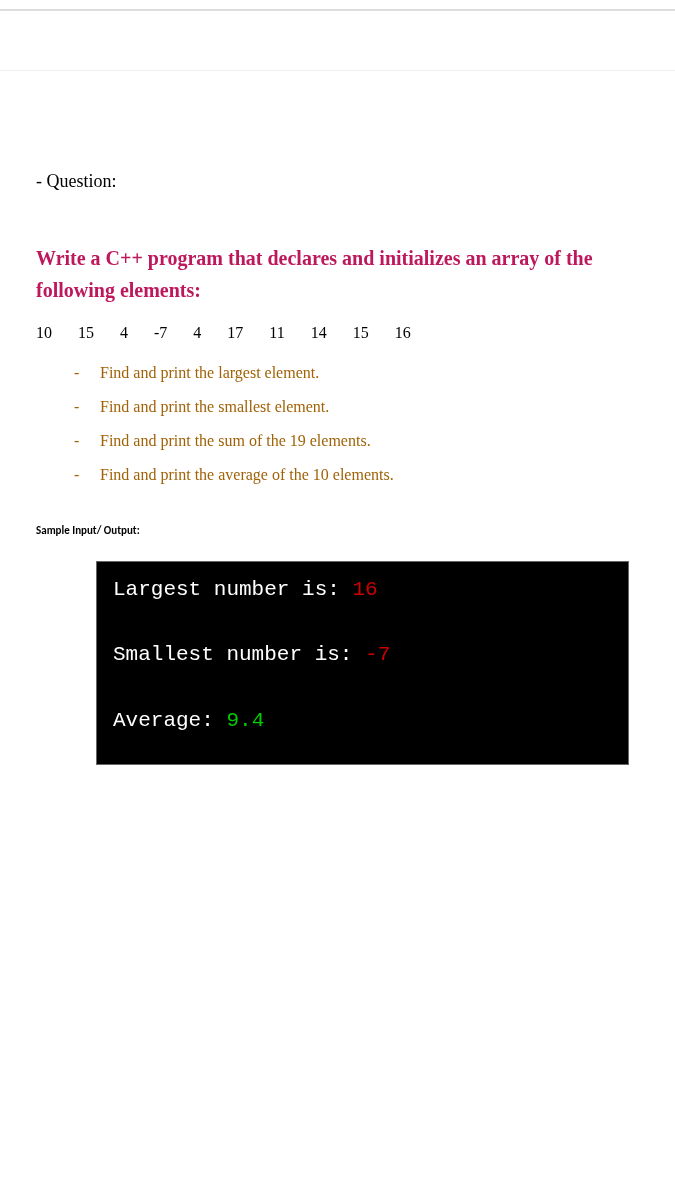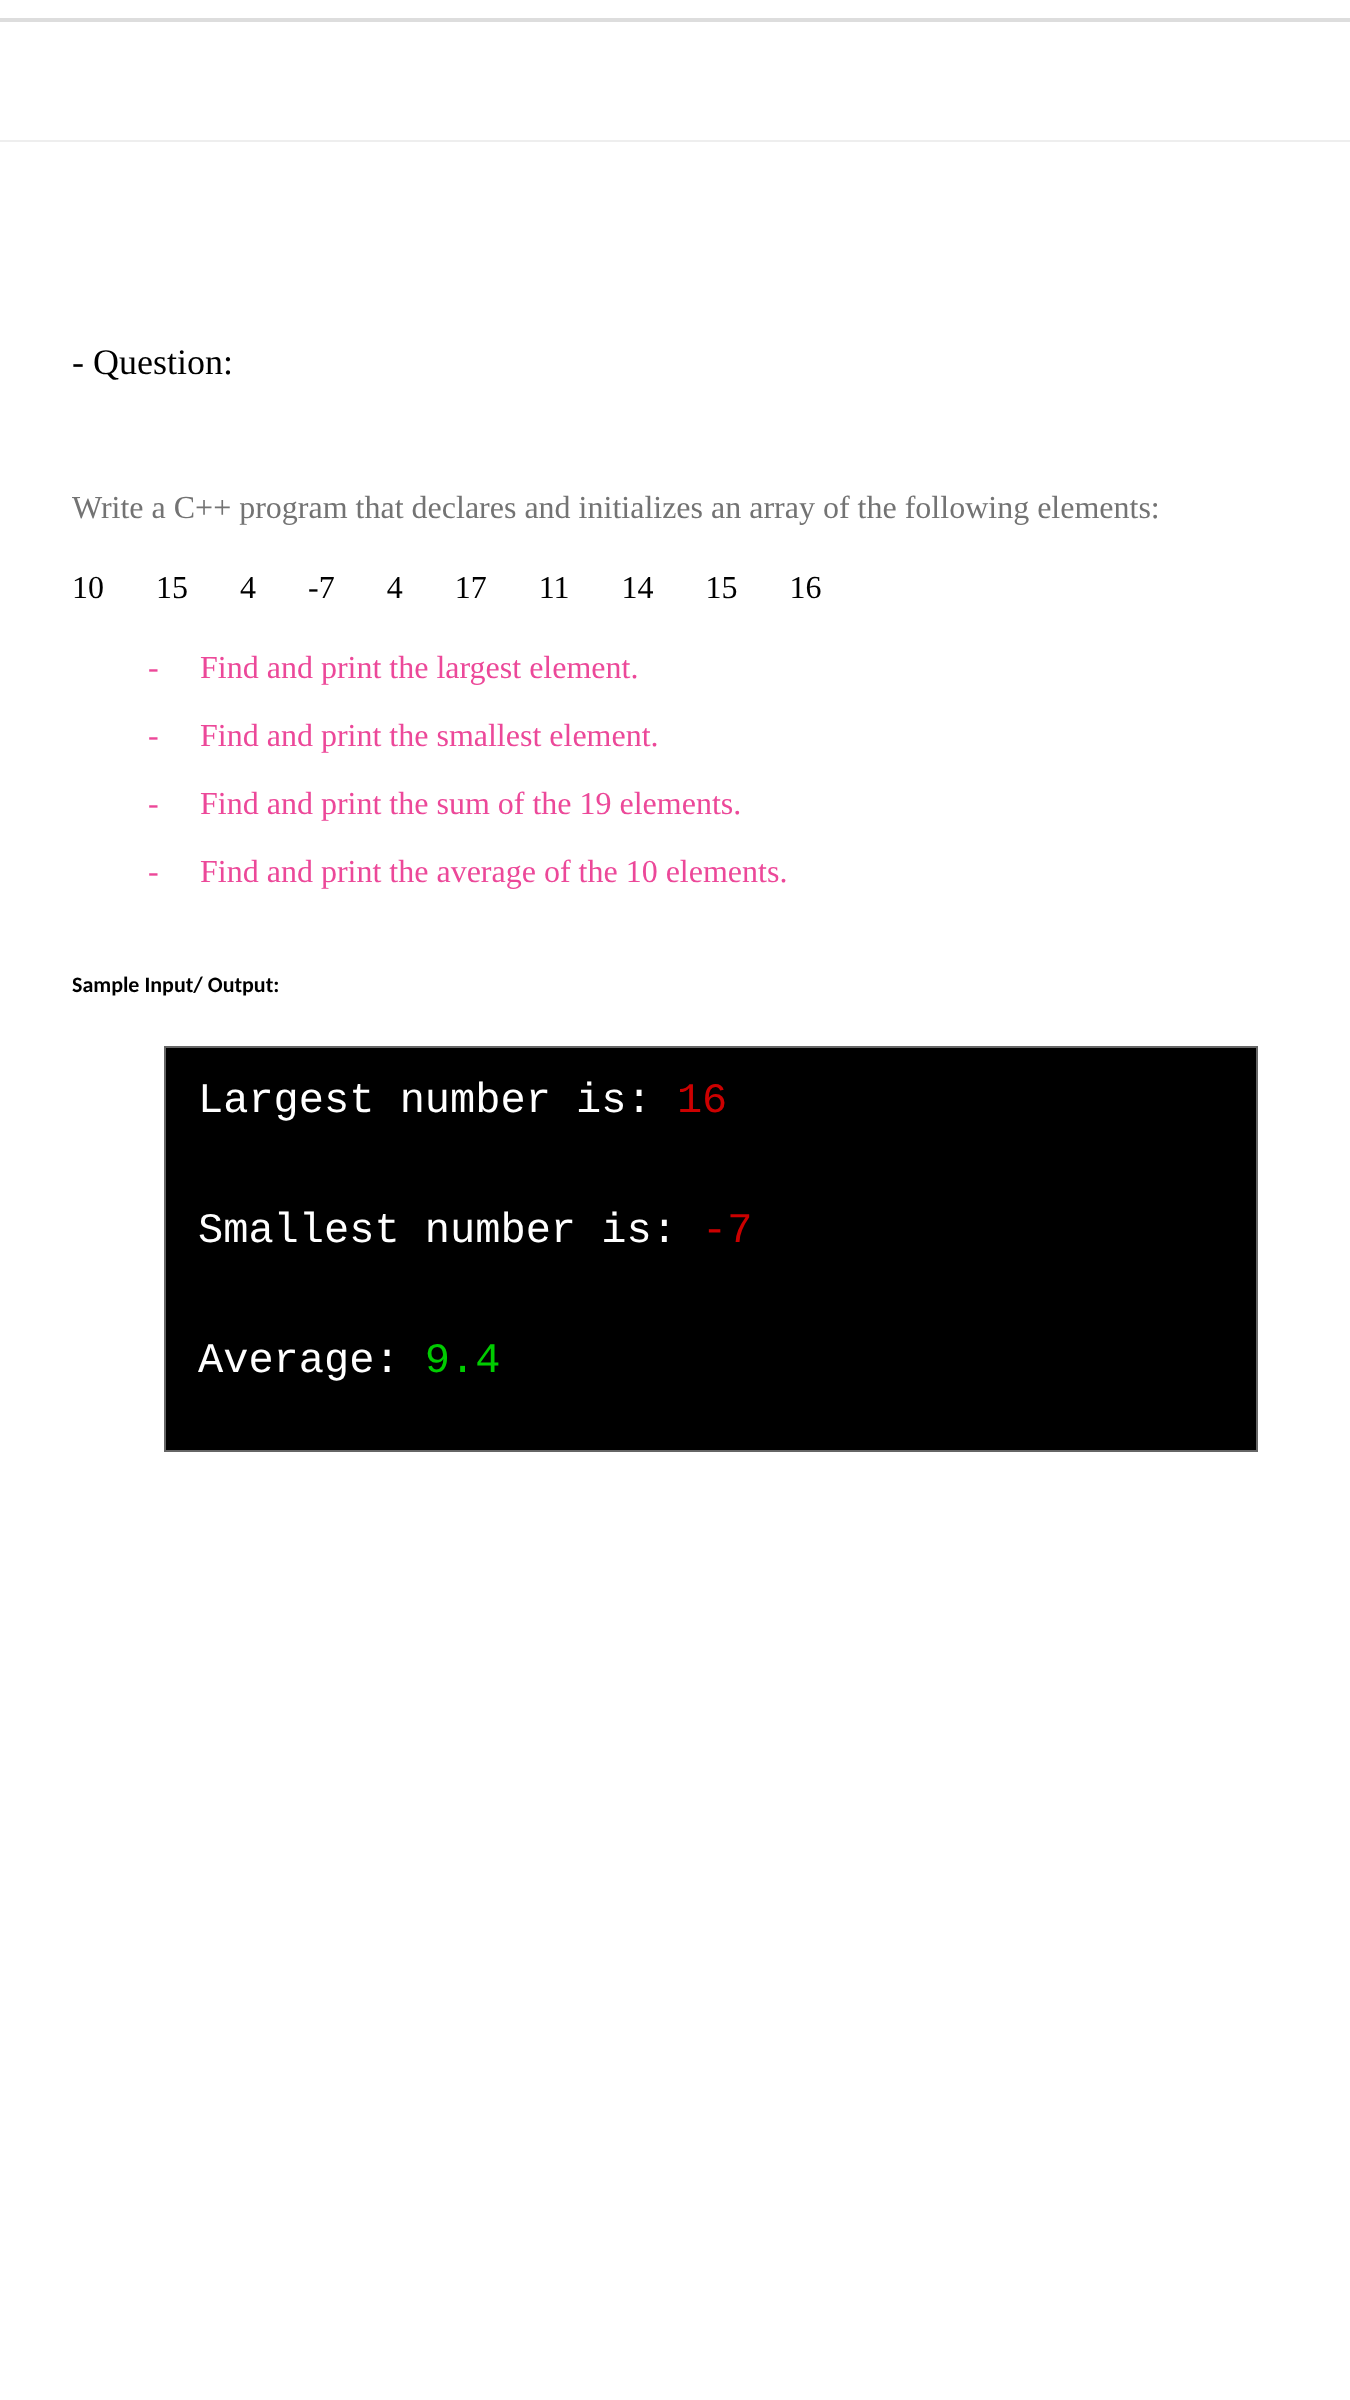--- a/index.html
+++ b/index.html
@@ -32,63 +32,64 @@
     position: relative;
     border-top: 1px solid #eee;
   }
   .q-heading {
     font-size: 18px;
     color: #000;
     margin-top: 60px;
     margin-bottom: 50px;
   }
   .body-text {
-    font-size: 16px;
-    color: #737373;
+    font-size: 20px;
+    color: #be185d;
     line-height: 1.6;
     margin-bottom: 18px;
+    font-weight: bold;
   }
   .array-row {
     font-size: 16px;
     color: #000;
     margin-bottom: 22px;
   }
   .array-row span {
     display: inline-block;
     margin-right: 22px;
   }
   .bullet-list {
     list-style: none;
     margin-left: 38px;
     margin-bottom: 40px;
   }
   .bullet-list li {
     font-size: 16px;
-    color: #ec4899;
+    color: #a16207;
     margin-bottom: 16px;
     position: relative;
     padding-left: 26px;
   }
   .bullet-list li::before {
     content: "-";
     position: absolute;
     left: 0;
     top: 0;
   }
   .sample-heading {
     font-family: Calibri, Arial, sans-serif;
     font-size: 11px;
     font-weight: bold;
     color: #000;
     margin-bottom: 24px;
   }
   .terminal {
     background: #000;
     border: 1px solid #666;
-    margin-left: 46px;
+    margin-left: 60px;
     margin-right: 10px;
     padding: 14px 16px 30px 16px;
     font-family: "Courier New", Courier, monospace;
     font-size: 21px;
     line-height: 1.3;
   }
   .terminal-line {
     margin-bottom: 38px;
   }
   .terminal-line:last-child {

